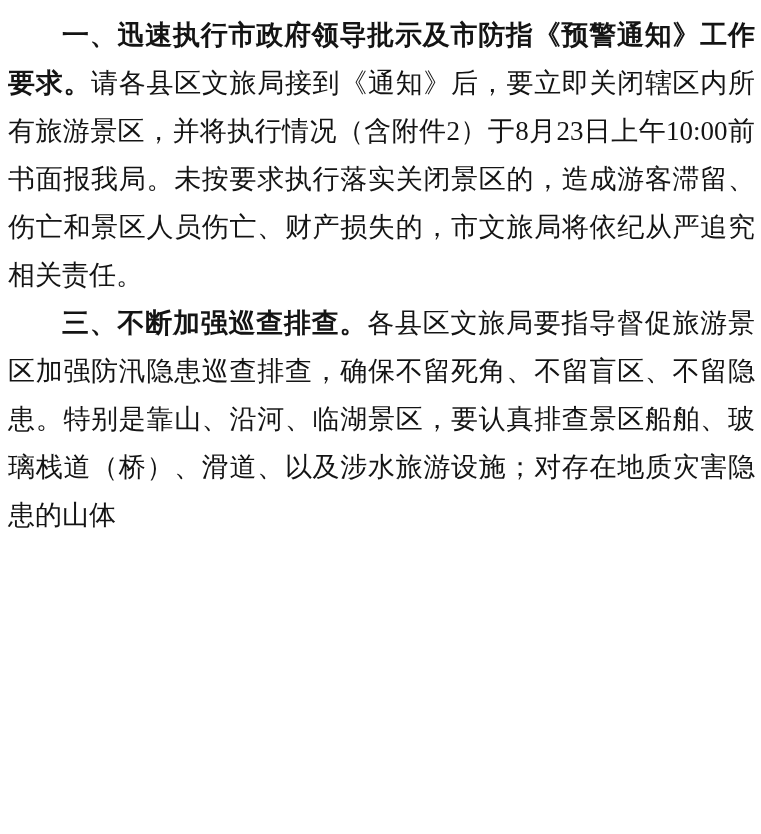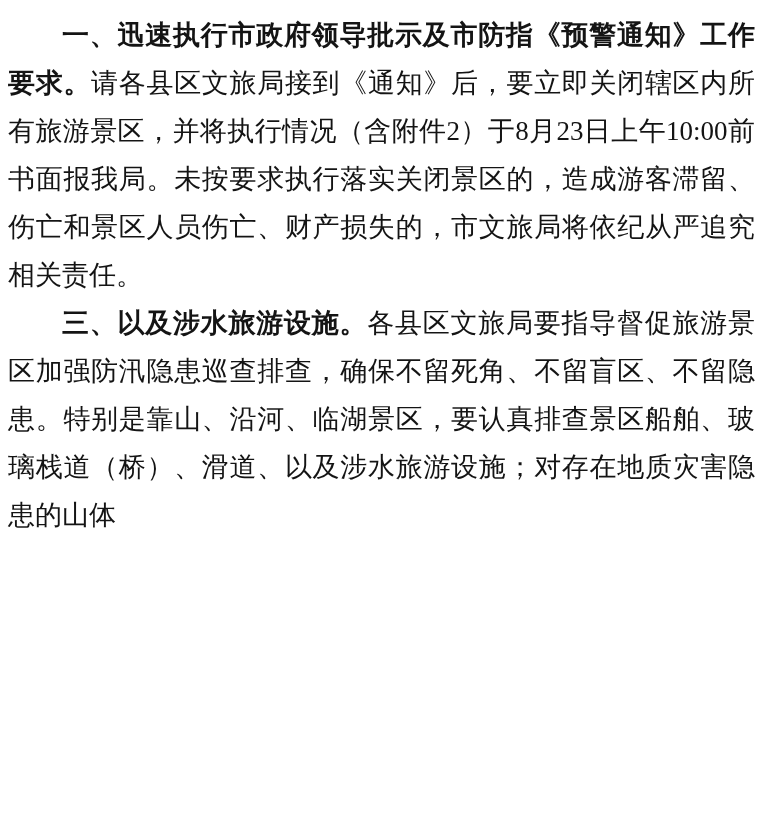--- a/index.html
+++ b/index.html
@@ -39,14 +39,14 @@
     font-weight: normal;
   }
 </style>
 </head>
 <body>
 
 <div class="doc">
   <p><span class="para-heading">一、迅速执行市政府领导批示及市防指《预警通知》工作要求。</span><span class="para-body">请各县区文旅局接到《通知》后，要立即关闭辖区内所有旅游景区，并将执行情况（含附件2）于8月23日上午10:00前书面报我局。未按要求执行落实关闭景区的，造成游客滞留、伤亡和景区人员伤亡、财产损失的，市文旅局将依纪从严追究相关责任。</span></p>
 
 
-  <p><span class="para-heading">三、以及涉水旅游设施。</span><span class="para-body">各县区文旅局要指导督促旅游景区加强防汛隐患巡查排查，确保不留死角、不留盲区、不留隐患。特别是靠山、沿河、临湖景区，要认真排查景区船舶、玻璃栈道（桥）、滑道、以及涉水旅游设施；对存在地质灾害隐患的山体</span></p>
+  <p><span class="para-heading">三、不断加强巡查排查。</span><span class="para-body">各县区文旅局要指导督促旅游景区加强防汛隐患巡查排查，确保不留死角、不留盲区、不留隐患。特别是靠山、沿河、临湖景区，要认真排查景区船舶、玻璃栈道（桥）、滑道、以及涉水旅游设施；对存在地质灾害隐患的山体</span></p>
 </div>
 
 </body></html>

